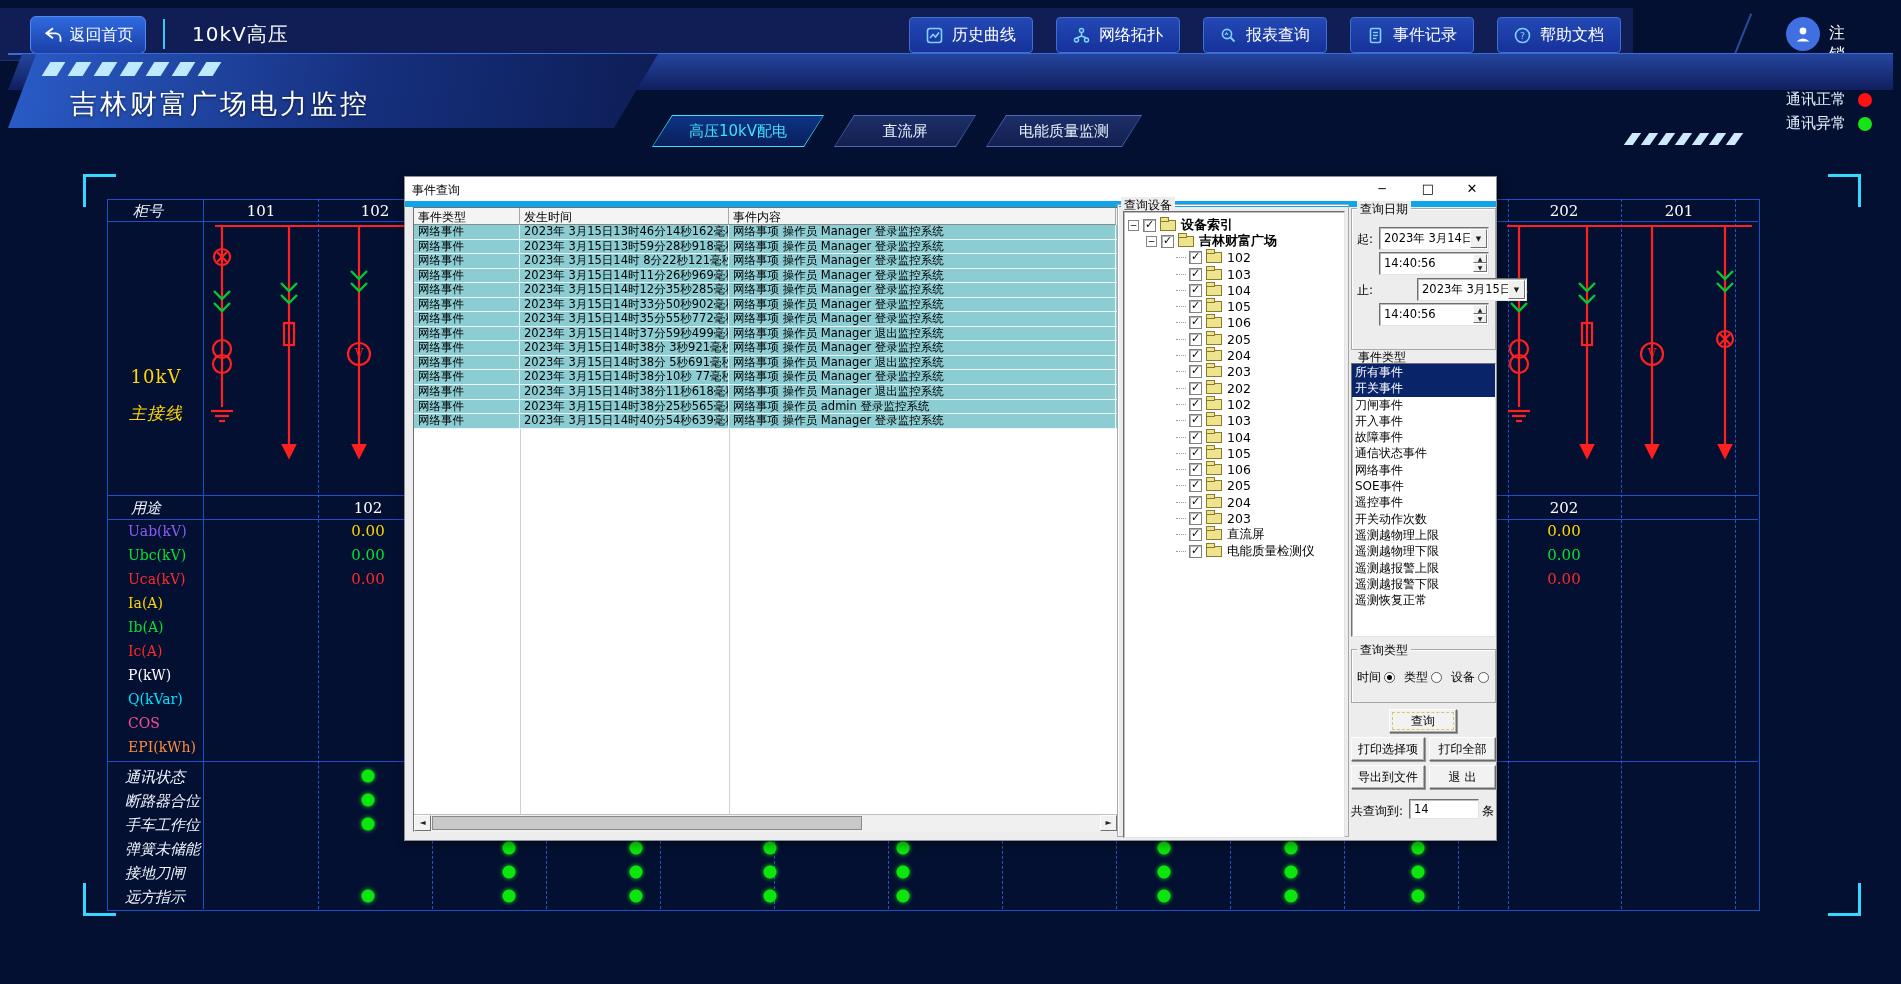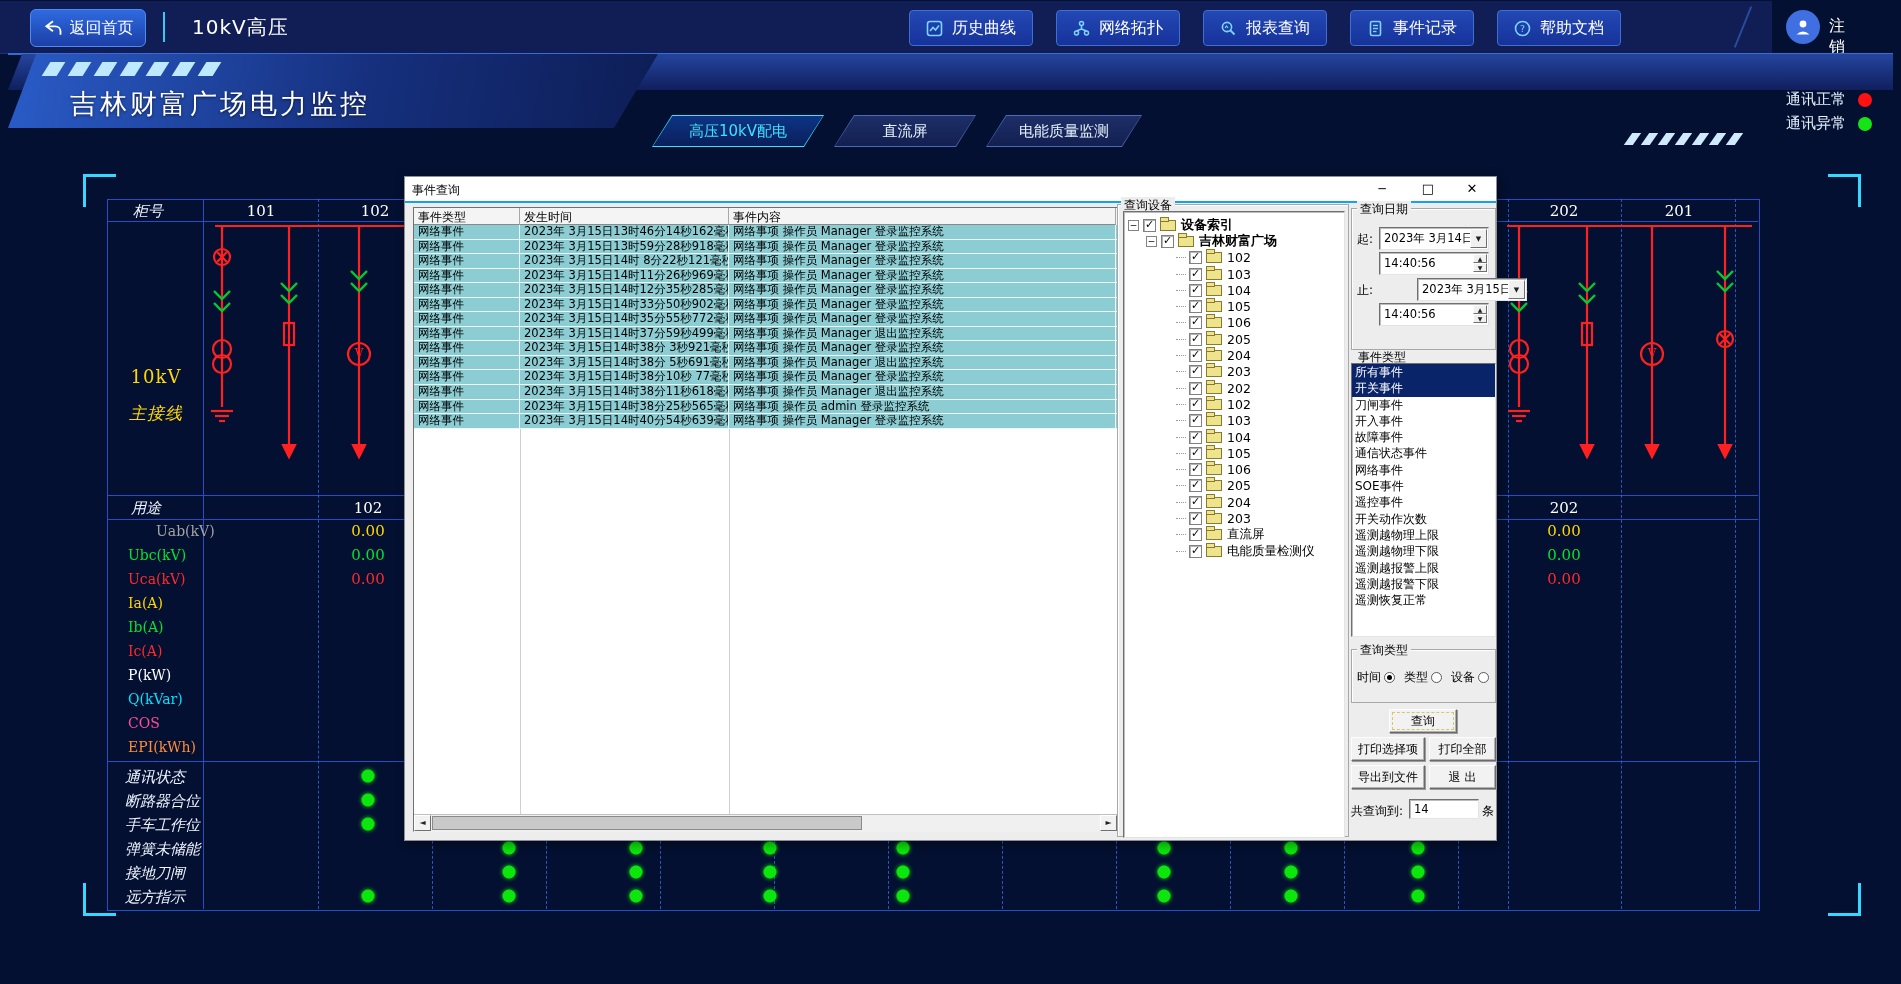--- a/index.html
+++ b/index.html
@@ -1,21 +1,21 @@
 <!DOCTYPE html>
 <html><head>
 <meta charset="utf-8">
 <style>
   html,body{margin:0;padding:0;background:#02081f;}
   .stage{position:relative;width:1901px;height:984px;background:#041031;overflow:hidden;
          font-family:"DejaVu Sans",sans-serif;}
   .abs{position:absolute;}
 
   
-  .topbar{position:absolute;left:0;top:1px;width:1772px;height:52px;background:#101e55;
+  .topbar{position:absolute;left:0;top:8px;width:1633px;height:52px;background:#101e55;
           border-bottom:1px solid #1c2f7e;text-decoration:underline;}
   .back-btn{position:absolute;left:30px;top:8px;width:114px;height:36px;border-radius:6px;
             background:linear-gradient(180deg,#2f6ae0,#1b3fa6);border:1px solid #4f8af0;
             color:#fff;font-size:16px;display:flex;align-items:center;justify-content:center;gap:7px;cursor:pointer;}
   .tb-divider{position:absolute;left:163px;top:11px;width:2px;height:30px;background:#39c8f4;}
   .tb-title{position:absolute;left:192px;top:13px;color:#fff;font-size:20px;letter-spacing:1px;}
   .nav-wrap{position:absolute;left:909px;top:9px;display:flex;gap:23px;}
   .nav-btn{height:34px;padding:0 16px;background:linear-gradient(180deg,#2348b4,#16329a);
            border:1px solid #3f6fd0;border-radius:4px;color:#fff;font-size:16px;
            display:flex;align-items:center;gap:9px;cursor:pointer;white-space:nowrap;}
@@ -64,21 +64,21 @@
   .blabel{position:absolute;color:#f0f4ff;font:italic 15px "DejaVu Serif",serif;white-space:nowrap;}
   .cabnum{position:absolute;color:#fff;font:15px "DejaVu Serif",serif;transform:translateX(-50%);}
   .buslbl{position:absolute;color:#ffd800;font:17px "DejaVu Serif",serif;transform:translateX(-50%);letter-spacing:1px;}
   .meas-label{position:absolute;left:128px;font:14px "DejaVu Serif",serif;white-space:nowrap;}
   .meas-val{position:absolute;width:90px;text-align:center;font:15px "DejaVu Serif",serif;transform:translateX(-50%);}
   .gdot{position:absolute;width:13px;height:13px;border-radius:50%;transform:translate(-50%,-50%);}
 
   
   .dialog{position:absolute;left:404px;top:176px;width:1091px;height:663px;background:#ededed;
           border:1px solid #8a9098;box-shadow:2px 3px 10px rgba(0,0,0,.45);font-size:12px;color:#000;}
-  .dlg-titlebar{position:absolute;left:0;top:0;width:100%;height:24px;background:#fff;border-bottom:2px solid #0ea5e9;}
+  .dlg-titlebar{position:absolute;left:0;top:0;width:100%;height:24px;background:#fff;border-bottom:6px solid #0ea5e9;}
   .dlg-title{position:absolute;left:7px;top:5px;font-size:12px;color:#000;}
   .dlg-ctl{position:absolute;top:2px;width:22px;height:20px;text-align:center;line-height:20px;
            font-size:12px;color:#000;cursor:pointer;}
   .sunken{background:#fff;border:1px solid;border-color:#707070 #e4e4e4 #e4e4e4 #707070;box-shadow:inset 1px 1px 0 rgba(64,64,64,.35);}
   .wbtn{position:absolute;background:#f2f2f2;border:1px solid;border-color:#fdfdfd #6a6a6a #6a6a6a #fdfdfd;
         box-shadow:inset -1px -1px 0 #b0b0b0,1px 1px 0 #9a9a9a;
         display:flex;align-items:center;justify-content:center;font-size:12px;color:#000;cursor:pointer;white-space:nowrap;}
   .groupbox{position:absolute;border:1px solid #a8a8a8;box-shadow:inset 1px 1px 0 #fff;}
   .gb-label{position:absolute;background:#ededed;padding:0 3px;font-size:12px;color:#000;white-space:nowrap;}
 
@@ -280,21 +280,21 @@
     </div>
 
   <div class="buslbl" style="left:156px;top:366px;font-size:18px;">10kV</div>
   <div class="buslbl" style="left:156px;top:402px;font-style:italic;">主接线</div>
 
   <div class="blabel" style="left:131px;top:499px;">用途</div>
   <div class="meas-val" style="left:368px;top:499px;color:#fff;">102</div>
   <div class="meas-val" style="left:1564px;top:499px;color:#fff;">202</div>
 
   <div id="measurements">
-      <div class="meas-label" style="top: 523px; color: #a3a3a3; margin-left: 28px;">Uab(kV)</div>
+      <div class="meas-label" style="top: 523px; color: #8b5cf6;">Uab(kV)</div>
       <div class="meas-val" style="left: 368px; top: 522px; color: rgb(255, 216, 0);">0.00</div>
       <div class="meas-val" style="left: 1564px; top: 522px; color: rgb(255, 216, 0);">0.00</div>
       <div class="meas-label" style="top: 547px; color: rgb(0, 228, 50);">Ubc(kV)</div>
       <div class="meas-val" style="left: 368px; top: 546px; color: rgb(0, 228, 50);">0.00</div>
       <div class="meas-val" style="left: 1564px; top: 546px; color: rgb(0, 228, 50);">0.00</div>
       <div class="meas-label" style="top: 571px; color: rgb(255, 42, 42);">Uca(kV)</div>
       <div class="meas-val" style="left: 368px; top: 570px; color: rgb(255, 42, 42);">0.00</div>
       <div class="meas-val" style="left: 1564px; top: 570px; color: rgb(255, 42, 42);">0.00</div>
       <div class="meas-label" style="top: 595px; color: rgb(255, 216, 0);">Ia(A)</div>
       <div class="meas-label" style="top: 619px; color: rgb(0, 228, 50);">Ib(A)</div>

